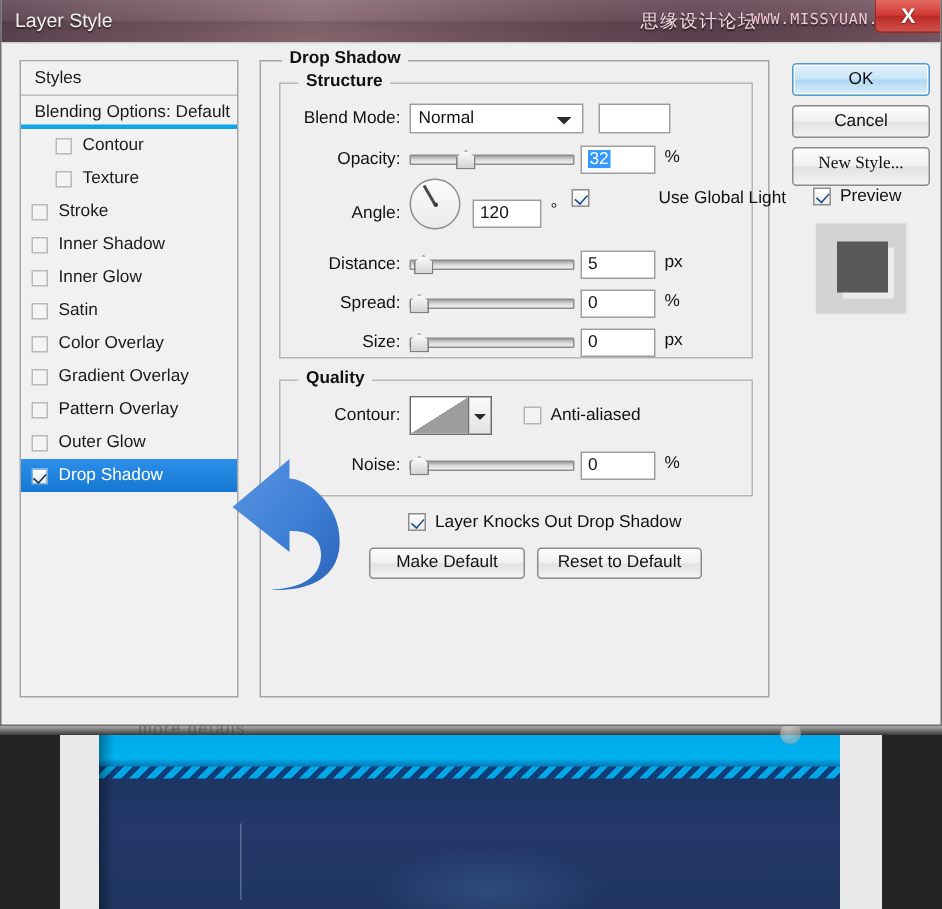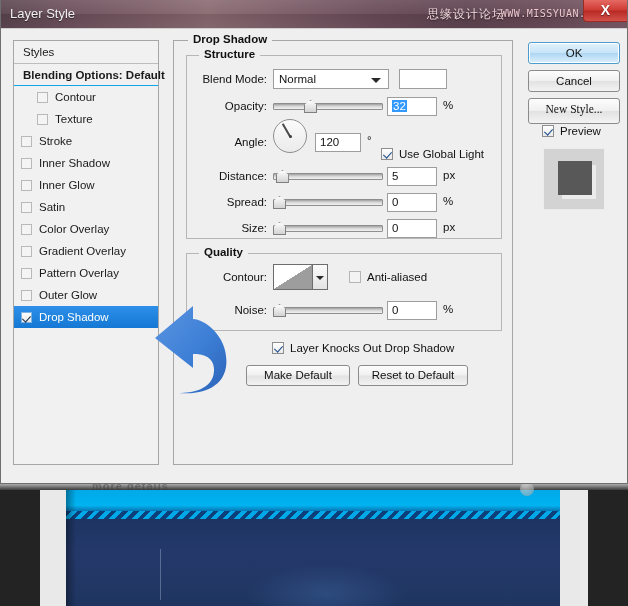--- a/index.html
+++ b/index.html
@@ -29,21 +29,21 @@
     position: absolute; left: 40px; top: 484px; width: 548px; height: 122px;
     background: #e9e9e9;
   }
   .ps-doc-chrome {
     position: absolute; left: 0px; top: 478px; width: 628px; height: 12px;
     background: linear-gradient(to bottom, #8c8c8c 0%, #d8d8d8 22%, #9b9b9b 58%, #3a3a3a 100%);
   }
   .ps-doc-titletext {
     position: absolute; left: 92px; top: 480px; width: 200px; height: 14px;
     color: #3a3a3a; font-size: 11px; letter-spacing: 1px;
-    opacity: .45; overflow: hidden; white-space: nowrap; font-weight: bold;
+    opacity: .45; overflow: hidden; white-space: nowrap;
   }
   .ps-doc-dot {
     position: absolute; left: 520px; top: 482px; width: 14px; height: 14px;
     border-radius: 50%;
     background: radial-gradient(circle at 40% 35%, #e2e2e2, #9a9a9a);
     opacity: .6;
   }
   .ps-art {
     position: absolute; left: 66px; top: 489px; width: 494px; height: 117px;
     background: linear-gradient(to bottom, #00a8e8 0%, #00b3f0 14%, #0d4e8c 22%, #1f3a6b 30%, #23375f 100%);
@@ -138,23 +138,22 @@
     height: 23px; line-height: 23px;
     padding-left: 9px;
     font-size: 11.5px; color: #1a1a1a;
     background: #f1f1f1;
     border-bottom: 1px solid #bdbdbd;
   }
   .blending-row {
     height: 22px; line-height: 22px;
     padding-left: 9px;
     font-size: 11.5px; color: #1a1a1a;
-    border-bottom: 1px solid #0ea5e9;
-    white-space: nowrap;
-    font-weight: bold;
+    border-bottom: 3px solid #0ea5e9;
+    white-space: nowrap;
   }
   .style-row {
     height: 22px; line-height: 22px;
     padding-left: 7px;
     font-size: 11.5px; color: #1a1a1a;
     display: flex; align-items: center;
     white-space: nowrap;
     cursor: default;
   }
   .style-row.indent { padding-left: 23px; }
@@ -491,21 +490,21 @@
         <div class="tbox sel" style="left:200px; top:41px; width:50px;"><span class="selval">32</span></div>
         <div class="unit" style="left:256px; top:43px;">%</div>
 
         <div class="lbl" style="left:-2px; top:80px; width:82px;">Angle:</div>
         <div class="dial" style="left:86px; top:63px;">
           <div class="needle"></div>
           <div class="hub"></div>
         </div>
         <div class="tbox" style="left:128px; top:77px; width:46px;"><span>120</span></div>
         <div class="unit" style="left:180px; top:78px;">°</div>
-        <div class="chk-line" style="left:194px; top:92px;">
+        <div class="chk-line" style="left:194px; top:70px;gap:40px;">
           <span class="chk checked"></span>
           <span>Use Global Light</span>
         </div>
 
         <div class="lbl" style="left:-2px; top:114px; width:82px;">Distance:</div>
         <div class="slider" style="left:86px; top:113px; width:110px;">
           <div class="track"></div>
           <div class="thumb" id="thumb-distance" style="left: 2.91px;"></div>
         </div>
         <div class="tbox" style="left:200px; top:111px; width:50px;"><span>5</span></div>

